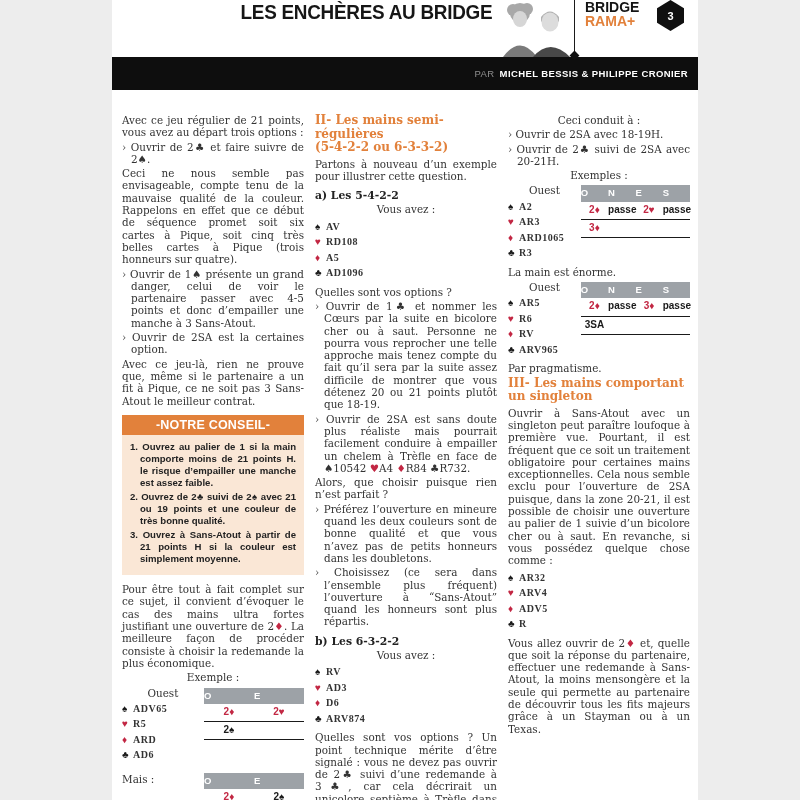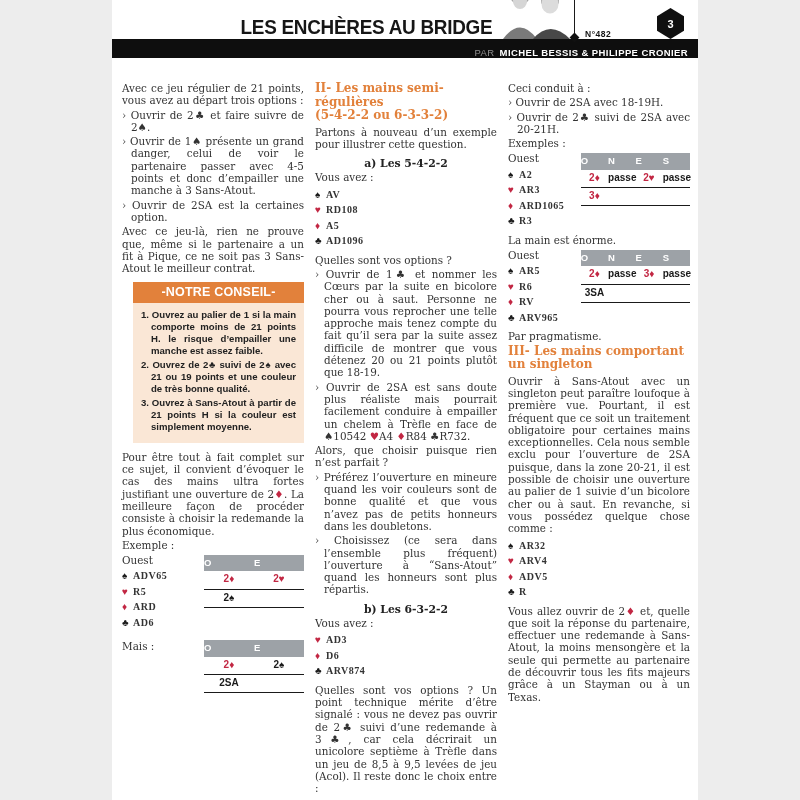--- a/index.html
+++ b/index.html
@@ -1,54 +1,54 @@
 <!DOCTYPE html>
 <html><head>
 <meta charset="utf-8">
 <style>
   html,body{margin:0;padding:0;}
   body{width:800px;height:800px;background:#ededed;position:relative;overflow:hidden;
        font-family:"DejaVu Serif",serif;}
   .page{position:absolute;left:112px;top:0;width:586px;height:800px;background:#ffffff;overflow:hidden;}
 
   
-  .masthead{height:39px;display:flex;align-items:flex-end;}
+  .masthead{height:57px;display:flex;align-items:flex-start;}
   .m-title{flex:1;text-align:right;font-family:"Liberation Sans",sans-serif;font-weight:bold;
            font-size:21px;color:#161616;white-space:nowrap;transform:scaleX(.9);
            transform-origin:right center;padding-right:3px;letter-spacing:-.3px;}
   .m-photo{width:79px;height:57px;overflow:hidden;flex:0 0 auto;}
   .m-divider{width:1px;height:57px;background:#1a1a1a;position:relative;flex:0 0 auto;}
   .m-divider::after{content:"";position:absolute;bottom:-2px;left:-3px;width:7px;height:7px;
            background:#111;transform:rotate(45deg);}
   .m-logo{flex:0 0 auto;width:72px;padding-left:10px;font-family:"Liberation Sans",sans-serif;
            font-weight:bold;line-height:1.02;}
   .m-logo .l1{font-size:14px;color:#141414;}
   .m-logo .l2{font-size:14px;color:#E2813B;}
   .m-logo .l3{font-size:8.5px;color:#141414;letter-spacing:.5px;margin-top:40px;}
   .m-badge{flex:0 0 auto;width:27px;height:31px;background:#101010;color:#fff;
            clip-path:polygon(50% 0,100% 27%,100% 73%,50% 100%,0 73%,0 27%);
            display:flex;align-items:center;justify-content:center;
            font-family:"Liberation Sans",sans-serif;font-size:11px;font-weight:bold;margin-right:14px;}
-  .byline-bar{height:19px;background:#0e0e0e;display:flex;align-items:flex-end;
+  .byline-bar{height:33px;background:#0e0e0e;display:flex;align-items:center;
            justify-content:flex-end;padding-right:10px;gap:5px;
            font-family:"Liberation Sans",sans-serif;font-size:9.5px;font-weight:bold;
            letter-spacing:.4px;color:#fff;text-transform:uppercase;}
   .byline-prefix{color:#8f8f8f;font-weight:normal;}
 
   
   .content{display:flex;gap:11px;padding:24px 8px 0 10px;}
   .col{flex:1;min-width:0;font-size:10.4px;line-height:12.3px;color:#333;text-align:justify;}
   .col p{margin:0 0 2px 0;}
   .bullet{padding-left:9px;text-indent:-9px;}
   .bm{color:#555;}
   .h-orange{color:#E2813B;font-weight:bold;font-size:12px;line-height:13.5px;
            white-space:pre-line;text-align:left;margin:2px 0 3px 0;}
   .h-orange.first{margin-top:0;}
-  .sub{font-weight:bold;color:#222;text-align:center;margin:8px 0 1px 0;font-size:10.8px;}
-  .plain-label{text-align:left;}
+  .sub{font-weight:bold;color:#222;text-align:left;margin:8px 0 1px 0;font-size:10.8px;}
+  .plain-label{text-align:center;}
 
   
   .hand{font-family:Liberation Serif, serif;font-weight:bold;font-size:10px;
         line-height:15.5px;letter-spacing:.5px;text-align:left;}
   .hand .suit{display:inline-block;width:11px;}
   .rs{color:#C22743;}
   .bs{color:#1a1a1a;}
   .hand-group{display:flex;align-items:flex-start;margin:3px 0 5px 0;}
   .hg-left{width:45%;flex:0 0 auto;text-align:left;}
   .hg-left.narrow{width:40%;}
@@ -60,21 +60,21 @@
         font-family:"Liberation Sans",sans-serif;font-weight:bold;}
   .bid-table th{background:#9DA2A7;color:#fff;font-size:9.5px;padding:2px 0 2px 0;font-weight:bold;}
   .bid-table td{text-align:center;font-size:10px;color:#1a1a1a;
         padding:2px 0 3px 0;border-bottom:1.3px solid #1a1a1a;}
   .bid-table td.rb{color:#C22743;}
   .lbl-row{display:flex;align-items:flex-start;margin:10px 0 5px 0;}
   .lbl-row .lg-label{width:45%;flex:0 0 auto;text-align:left;}
   .lbl-row .lg-right{flex:1;min-width:0;}
 
   
-  .conseil{background:#FAE7D6;margin:8px 0 8px 11px;padding-bottom:8px;}
+  .conseil{background:#FAE7D6;margin:8px 0 8px 0;padding-bottom:8px;}
   .conseil-head{background:#E2813B;color:#fff;text-align:center;
         font-family:"Liberation Sans",sans-serif;font-weight:bold;font-size:12.5px;
         padding:4px 0;letter-spacing:.2px;margin-bottom:6px;}
   .conseil-body{font-family:"Liberation Sans",sans-serif;font-weight:bold;font-size:9.6px;
         line-height:12px;color:#222;padding:0 8px;text-align:justify;}
   .c-item{padding-left:10px;text-indent:-10px;margin-bottom:2px;}
 </style>
 </head>
 <body>
 
@@ -106,20 +106,21 @@
   <div class="byline-bar">
     <span class="byline-prefix">PAR</span>
     <span>MICHEL BESSIS &amp; PHILIPPE CRONIER</span>
   </div>
 
   <div class="content">
 
     <div class="col">
       <p>Avec ce jeu régulier de 21 points, vous avez au départ trois options :</p>
       <p class="bullet"><span class="bm">›</span> <span>Ouvrir de 2♣ et faire suivre de 2♠.</span></p>
+      <p>Ceci ne nous semble pas envisageable, compte tenu de la mauvaise qualité de la couleur. Rappelons en effet que ce début de séquence promet soit six cartes à Pique, soit cinq très belles cartes à Pique (trois honneurs sur quatre).</p>
       <p class="bullet"><span class="bm">›</span> <span>Ouvrir de 1♠ présente un grand danger, celui de voir le partenaire passer avec 4-5 points et donc d’empailler une manche à 3 Sans-Atout.</span></p>
       <p class="bullet"><span class="bm">›</span> <span>Ouvrir de 2SA est la certaines option.</span></p>
       <p>Avec ce jeu-là, rien ne prouve que, même si le partenaire a un fit à Pique, ce ne soit pas 3 Sans-Atout le meilleur contrat.</p>
 
       <div class="conseil">
         <div class="conseil-head">-NOTRE CONSEIL-</div>
         <div class="conseil-body">
             <div class="c-item">1. Ouvrez au palier de 1 si la main comporte moins de 21 points H. le risque d’empailler une manche est assez faible.</div>
             <div class="c-item">2. Ouvrez de 2♣ suivi de 2♠ avec 21 ou 19 points et une couleur de très bonne qualité.</div>
             <div class="c-item">3. Ouvrez à Sans-Atout à partir de 21 points H si la couleur est simplement moyenne.</div>
@@ -199,25 +200,26 @@
       <div class="hand standalone-hand">
           <div class="hand-line"><span class="suit bs">♠</span><span class="cards">AV</span></div>
           <div class="hand-line"><span class="suit rs">♥</span><span class="cards">RD108</span></div>
           <div class="hand-line"><span class="suit rs">♦</span><span class="cards">A5</span></div>
           <div class="hand-line"><span class="suit bs">♣</span><span class="cards">AD1096</span></div>
         </div>
       <p>Quelles sont vos options ?</p>
       <p class="bullet"><span class="bm">›</span> <span>Ouvrir de 1♣ et nommer les Cœurs par la suite en bicolore cher ou à saut. Personne ne pourra vous reprocher une telle approche mais tenez compte du fait qu’il sera par la suite assez difficile de montrer que vous détenez 20 ou 21 points plutôt que 18-19.</span></p>
       <p class="bullet"><span class="bm">›</span> <span>Ouvrir de 2SA est sans doute plus réaliste mais pourrait facilement conduire à empailler un chelem à Trèfle en face de ♠10542 <span class="rs">♥</span>A4 <span class="rs">♦</span>R84 ♣R732.</span></p>
       <p>Alors, que choisir puisque rien n’est parfait ?</p>
-      <p class="bullet"><span class="bm">›</span> <span>Préférez l’ouverture en mineure quand les voir couleurs sont de bonne qualité et que vous n’avez pas de petits honneurs dans les doubletons.</span></p>
+      <p class="bullet"><span class="bm">›</span> <span>Préférez l’ouverture en mineure quand les deux couleurs sont de bonne qualité et que vous n’avez pas de petits honneurs dans les doubletons.</span></p>
       <p class="bullet"><span class="bm">›</span> <span>Choisissez (ce sera dans l’ensemble plus fréquent) l’ouverture à “Sans-Atout” quand les honneurs sont plus répartis.</span></p>
       <div class="sub">b) Les 6-3-2-2</div>
       <p class="plain-label">Vous avez :</p>
       <div class="hand standalone-hand">
+          <div class="hand-line"><span class="suit bs">♠</span><span class="cards">RV</span></div>
           <div class="hand-line"><span class="suit rs">♥</span><span class="cards">AD3</span></div>
           <div class="hand-line"><span class="suit rs">♦</span><span class="cards">D6</span></div>
           <div class="hand-line"><span class="suit bs">♣</span><span class="cards">ARV874</span></div>
         </div>
       <p>Quelles sont vos options ? Un point technique mérite d’être signalé : vous ne devez pas ouvrir de 2♣ suivi d’une redemande à 3♣, car cela décrirait un unicolore septième à Trèfle dans un jeu de 8,5 à 9,5 levées de jeu (Acol). Il reste donc le choix entre :</p>
 
     </div>
 
     <div class="col">
       <p class="plain-label">Ceci conduit à :</p>

